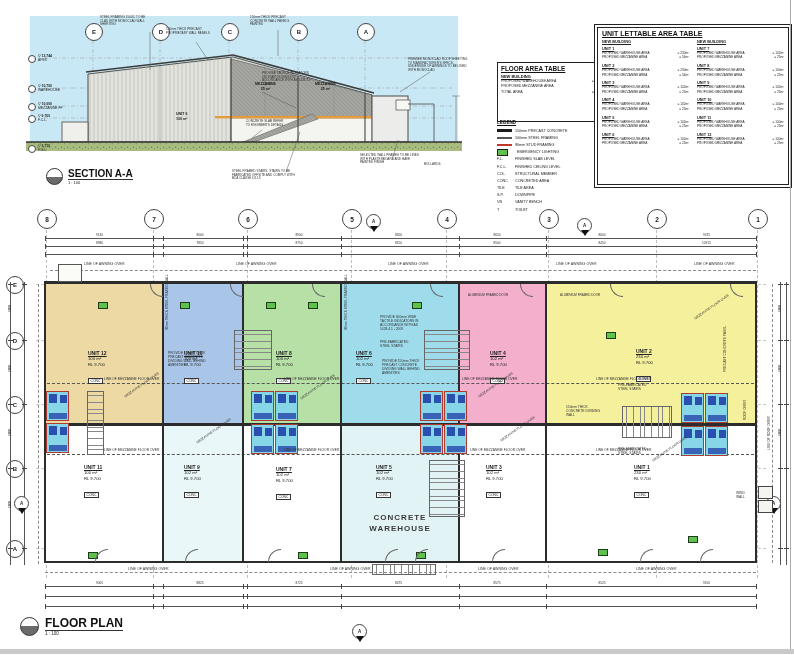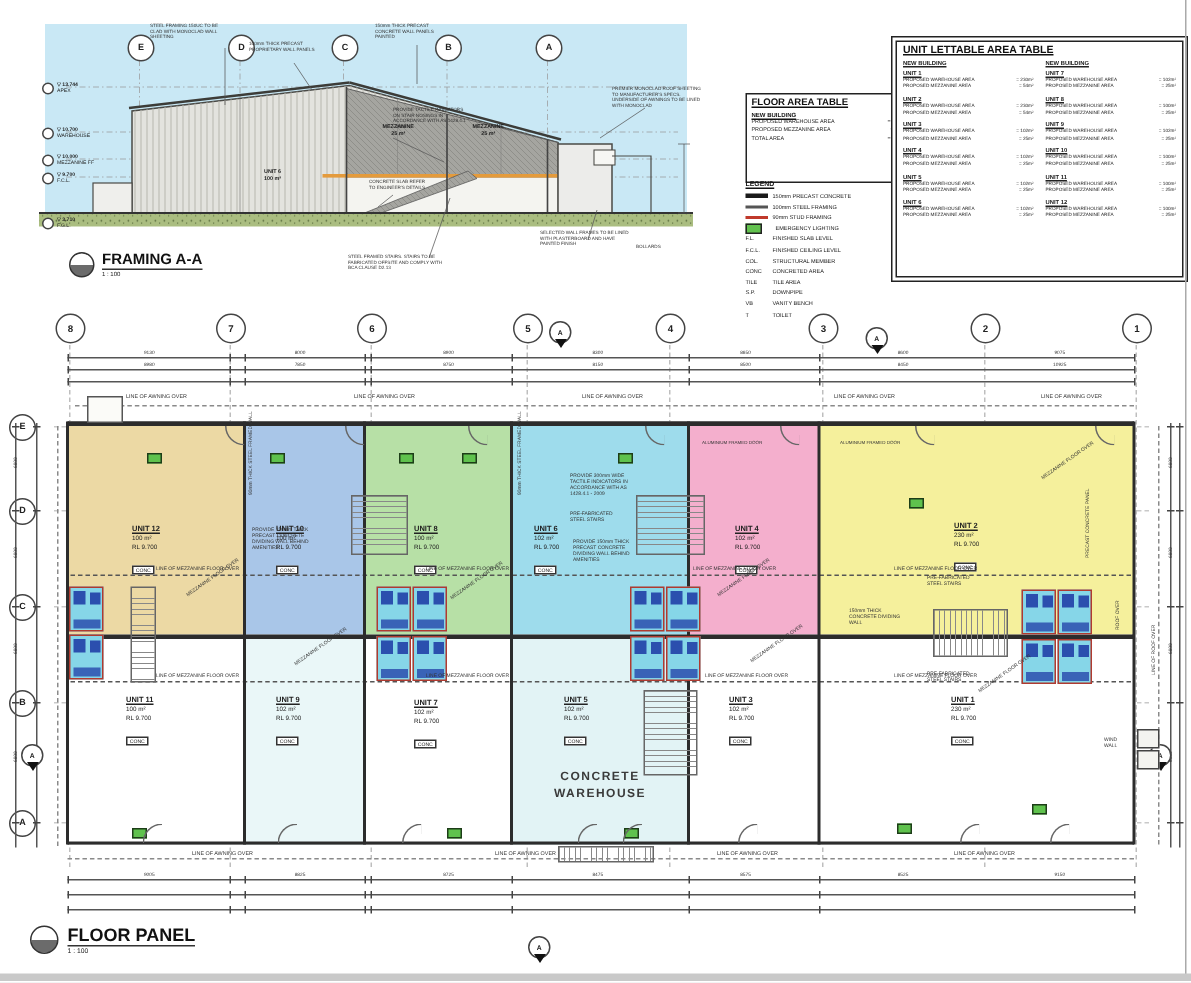--- a/index.html
+++ b/index.html
@@ -100,21 +100,21 @@
       <line x1="262" y1="92" x2="296" y2="108"></line>
         <line x1="262" y1="130" x2="252" y2="138"></line>
       <line x1="286" y1="172" x2="300" y2="132"></line>
         <line x1="392" y1="160" x2="398" y2="140"></line>
     </g>
   </svg>
 
   <div class="abs" style="left:46px;top:168px;display:flex;align-items:center;gap:5px">
     <div class="halfcirc" style="width:15px;height:15px"></div>
     <div>
-      <div class="titleword" style="font-size:10px;border-bottom:0.8px solid #333">FRAMING A-A</div>
+      <div class="titleword" style="font-size:10px;border-bottom:0.8px solid #333">SECTION A-A</div>
       <div style="font-size:4px">1 : 100</div>
     </div>
   </div>
 
   <div class="abs tbl" style="left:497px;top:62px;width:106px;height:54px;padding:2px 3px">
     <div class="titleword" style="font-size:6.4px;text-decoration:underline">FLOOR AREA TABLE</div>
     <div class="titleword" style="font-size:4px;text-decoration:underline;margin-top:2px">NEW BUILDING</div>
     <div id="fat-rows">
         <div class="tblrow">
           <span>PROPOSED WAREHOUSE AREA</span>
@@ -666,21 +666,21 @@
       <div class="abs note" style="left: 724px; top: 372px; font-size: 3.3px; width: auto; white-space: nowrap; transform: rotate(-90deg); transform-origin: left top;">PRECAST CONCRETE PANEL</div>
       <div class="abs note" style="left: 468px; top: 294px; font-size: 3px; width: auto; white-space: nowrap;">ALUMINIUM FRAMED DOOR</div>
       <div class="abs note" style="left: 560px; top: 294px; font-size: 3px; width: auto; white-space: nowrap;">ALUMINIUM FRAMED DOOR</div>
     </div>
 
   <div class="abs" style="left:368px;top:512px;width:64px;text-align:center;font-size:8px;font-weight:bold;letter-spacing:1px;color:#3a3a3a;line-height:1.4">CONCRETE WAREHOUSE</div>
 
   <div class="abs" style="left:20px;top:616px;display:flex;align-items:center;gap:6px">
     <div class="halfcirc" style="width:17px;height:17px"></div>
     <div>
-      <div class="titleword" style="font-size:12px;border-bottom:0.8px solid #333">FLOOR PANEL</div>
+      <div class="titleword" style="font-size:12px;border-bottom:0.8px solid #333">FLOOR PLAN</div>
       <div style="font-size:4.5px">1 : 100</div>
     </div>
   </div>
 
   <div class="abs" style="left:790px;top:0;width:1px;height:650px;background:#aaa"></div>
   <div class="abs" style="left:0;top:649px;width:794px;height:5px;background:#c9c9c9"></div>
 <div class="abs bubble" style="left: 85px; top: 23px; width: 16px; height: 16px; font-size: 6px;">E</div>
     <div class="abs bubble" style="left: 152px; top: 23px; width: 16px; height: 16px; font-size: 6px;">D</div>
     <div class="abs bubble" style="left: 221px; top: 23px; width: 16px; height: 16px; font-size: 6px;">C</div>
     <div class="abs bubble" style="left: 290px; top: 23px; width: 16px; height: 16px; font-size: 6px;">B</div>

